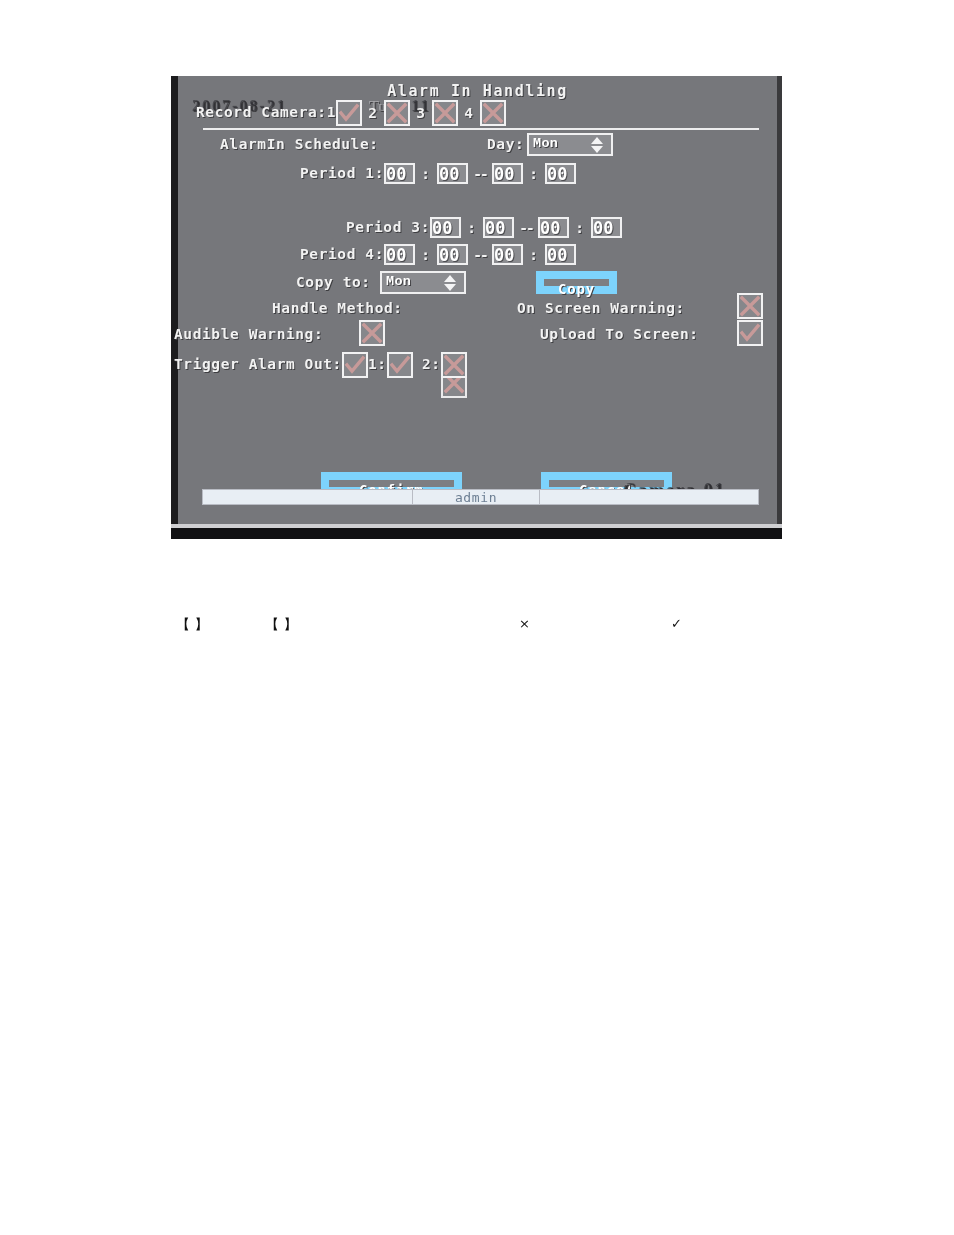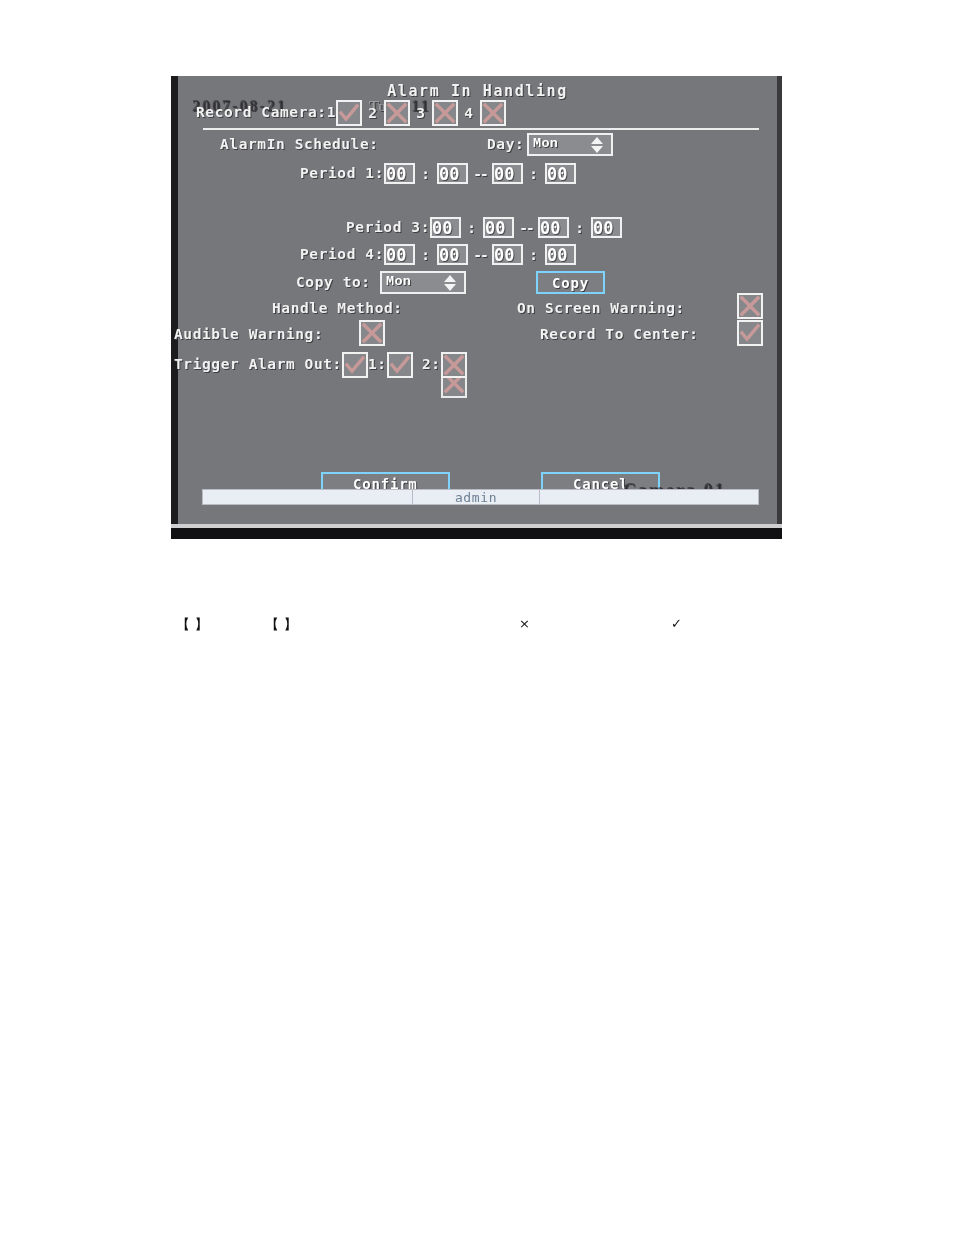--- a/index.html
+++ b/index.html
@@ -155,21 +155,21 @@
   }
   .dd-arrows .up { top: 0; border-bottom: 7px solid #f4f4f5; }
   .dd-arrows .dn { bottom: 0; border-top: 7px solid #f4f4f5; }
 
   .btn {
     display: inline-block;
     box-sizing: border-box;
     height: 23px;
     line-height: 20px;
     padding: 0 14px;
-    border: 2px solid #7dd3fc;
+    border: 8px solid #7dd3fc;
     background: #7d7e82;
     color: #ffffff;
     text-align: center;
     font-size: 14px;
     letter-spacing: 0.8px;
     vertical-align: middle;
   }
   .btn.wide { padding: 0 30px; }
 
   
@@ -357,21 +357,21 @@
 
       <div class="row" style="left:-4px; top:250px;">Audible Warning:</div>
       <div class="row" style="left:181px; top:244px;">
         <span class="cb">
           <svg width="22" height="22" viewBox="0 0 22 22">
               <path class="mk" d="M3,3 L19,19 M19,3 L3,19"></path>
             </svg>
         </span>
       </div>
 
-      <div class="row" style="left:362px; top:250px;">Record To Center:</div>
+      <div class="row" style="left:362px; top:250px;">Upload To Screen:</div>
       <div class="row" style="left:559px; top:244px;">
         <span class="cb">
           <svg width="22" height="22" viewBox="0 0 22 22">
               <polyline class="mk" points="3,11 8,17 19,4"></polyline>
             </svg>
         </span>
       </div>
 
       <div class="row" style="left:-4px; top:276px;">
         <span>Trigger Alarm Out:</span><span class="cb">

